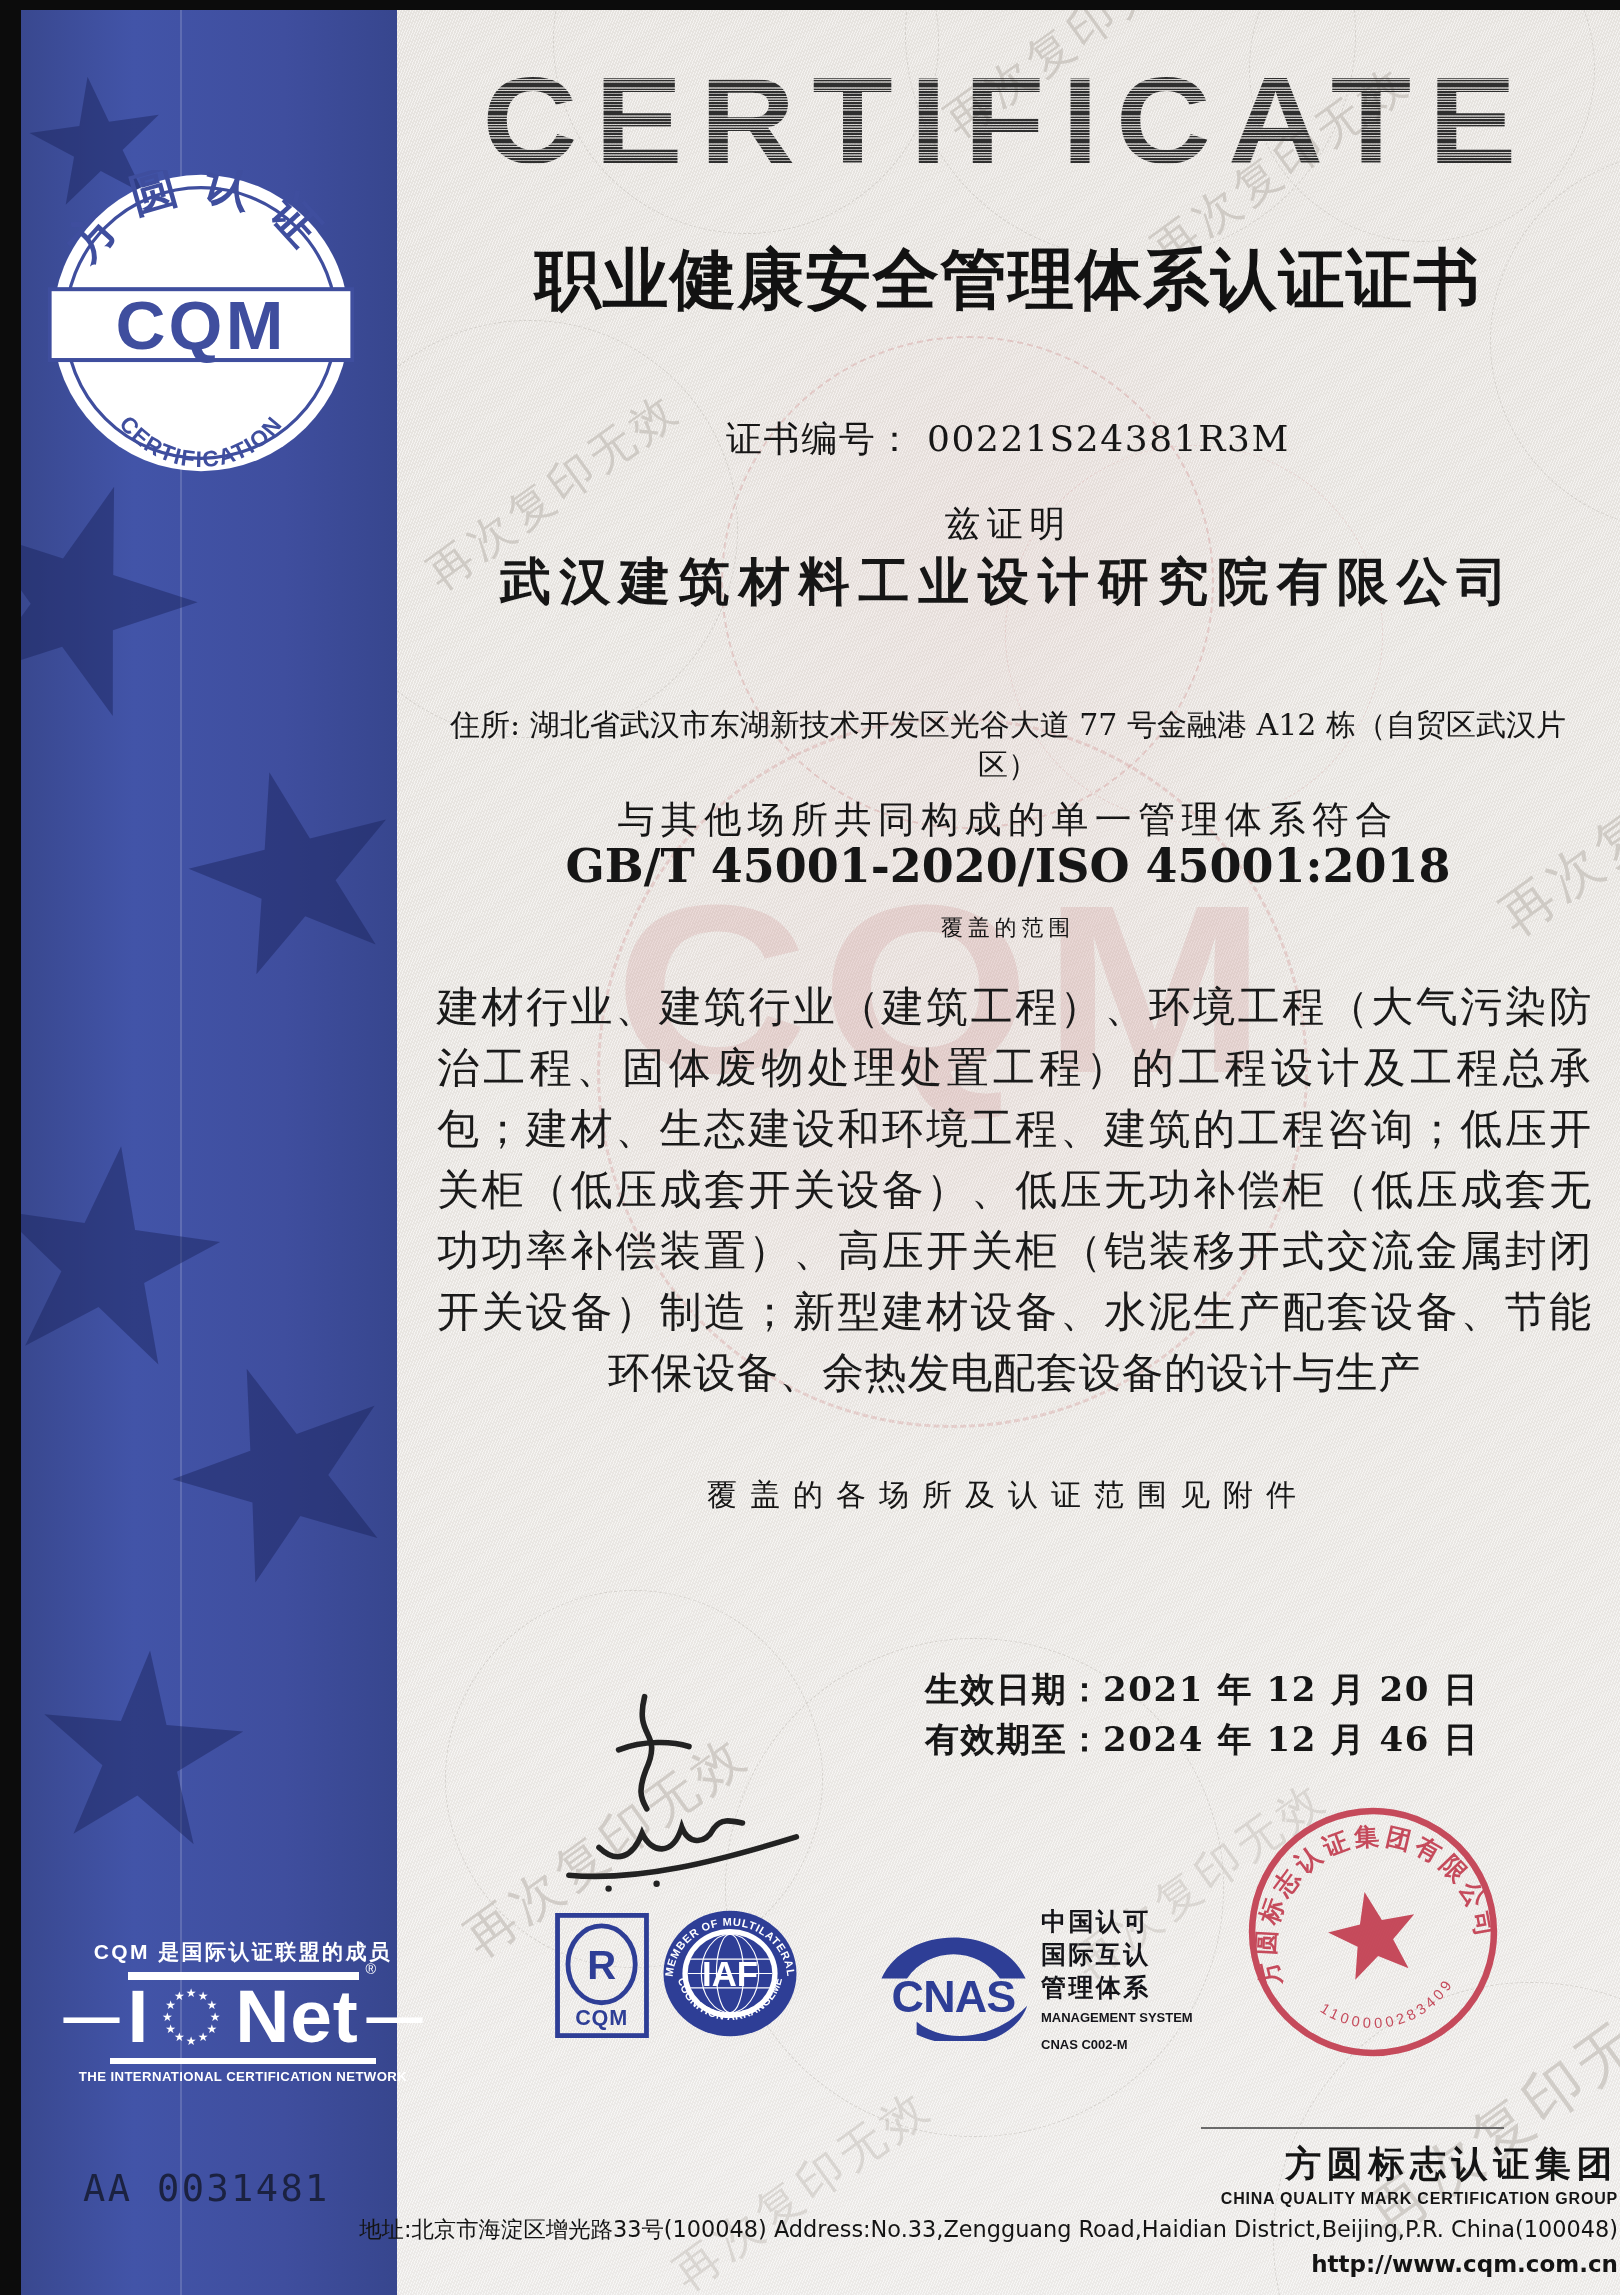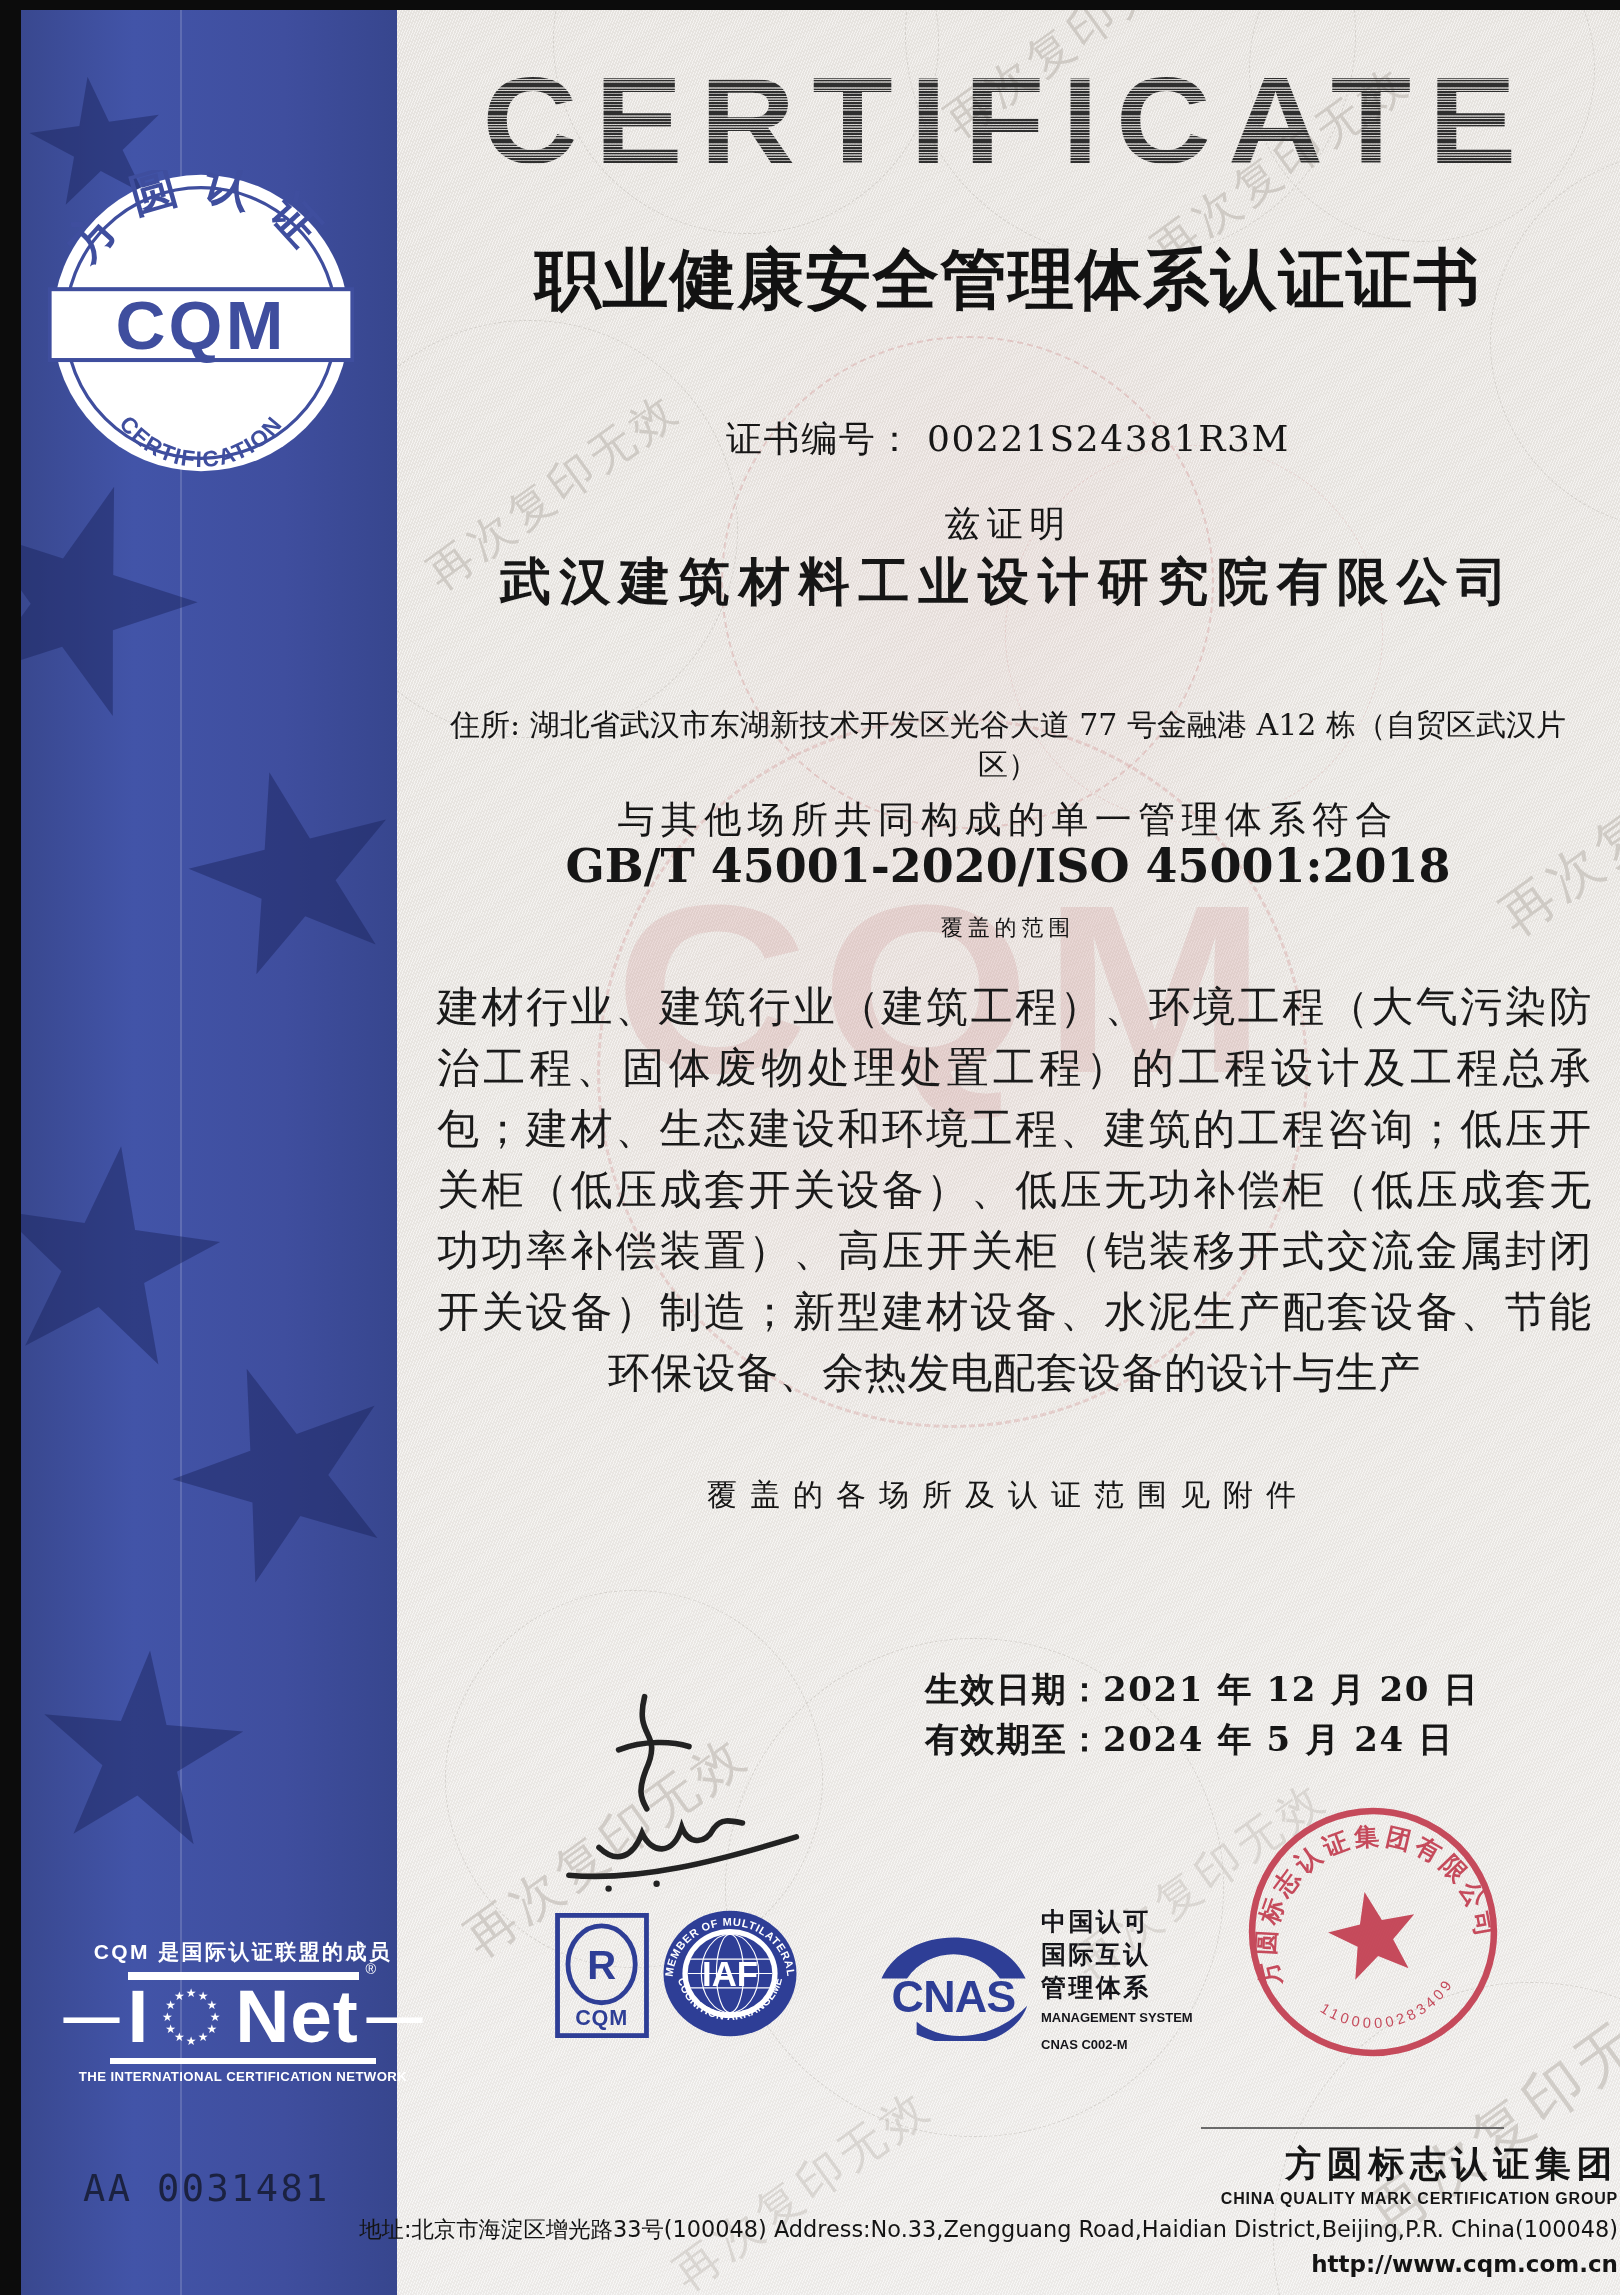--- a/index.html
+++ b/index.html
@@ -185,21 +185,21 @@
   <div class="abs ct center-line addr1">住所: 湖北省武汉市东湖新技术开发区光谷大道 77 号金融港 A12 栋（自贸区武汉片</div>
   <div class="abs ct center-line addr2">区）</div>
   <div class="abs ct center-line conform">与其他场所共同构成的单一管理体系符合</div>
   <div class="abs ct center-line standard">GB/T 45001-2020/ISO 45001:2018</div>
   <div class="abs ct center-line scope-head">覆盖的范围</div>
   <div class="abs ct scope">建材行业、建筑行业（建筑工程）、环境工程（大气污染防治工程、固体废物处理处置工程）的工程设计及工程总承包；建材、生态建设和环境工程、建筑的工程咨询；低压开关柜（低压成套开关设备）、低压无功补偿柜（低压成套无功功率补偿装置）、高压开关柜（铠装移开式交流金属封闭开关设备）制造；新型建材设备、水泥生产配套设备、节能环保设备、余热发电配套设备的设计与生产</div>
   <div class="abs ct center-line attach">覆盖的各场所及认证范围见附件</div>
 
   <div class="abs ct dates">
     <div>生效日期：2021 年 12 月 20 日</div>
-    <div>有效期至：2024 年 5 月 24 日</div>
+    <div>有效期至：2024 年 12 月 46 日</div>
   </div>
 
   <svg class="abs sig" viewBox="0 0 440 290">
     <g fill="none" stroke="#222222" stroke-width="7" stroke-linecap="round" transform="rotate(-4 220 145)">
       <path d="M165,28 C148,80 186,72 160,120 C150,142 150,152 158,168"></path>
       <path d="M128,92 C160,82 196,86 216,94"></path>
       <path d="M95,212 C115,234 136,228 150,198 C160,224 186,230 200,194 C206,214 226,220 240,198 C250,186 262,190 276,194"></path>
       <path d="M55,244 C140,258 240,240 342,216"></path>
     </g>
     <circle cx="112" cy="272" r="4" fill="#222"></circle>

